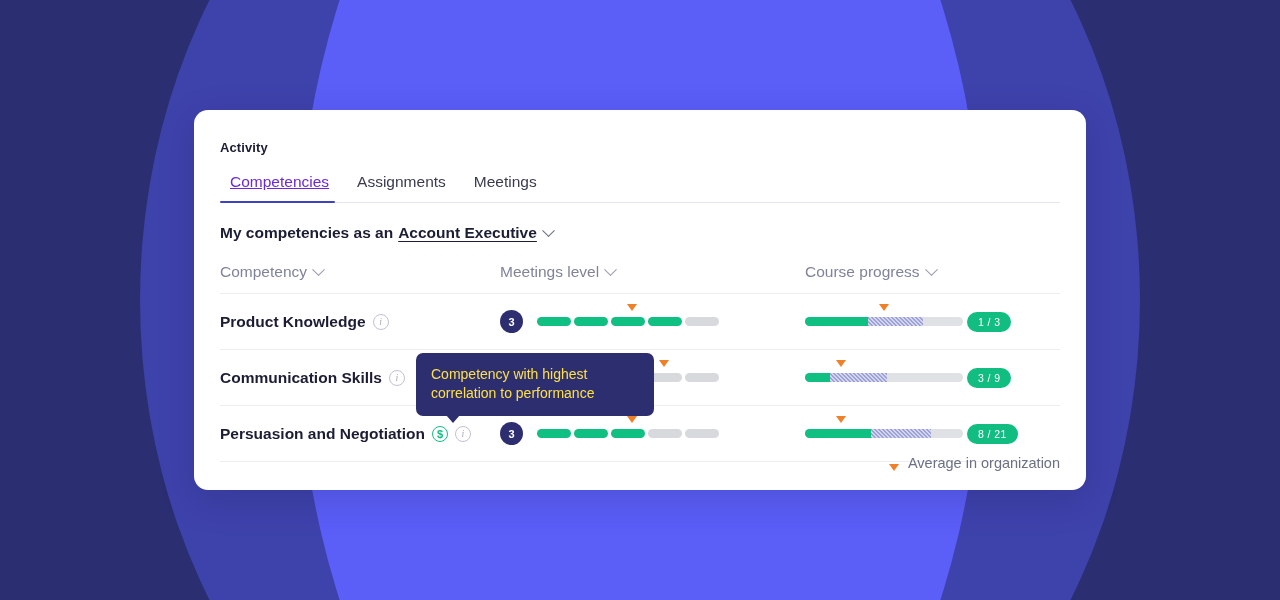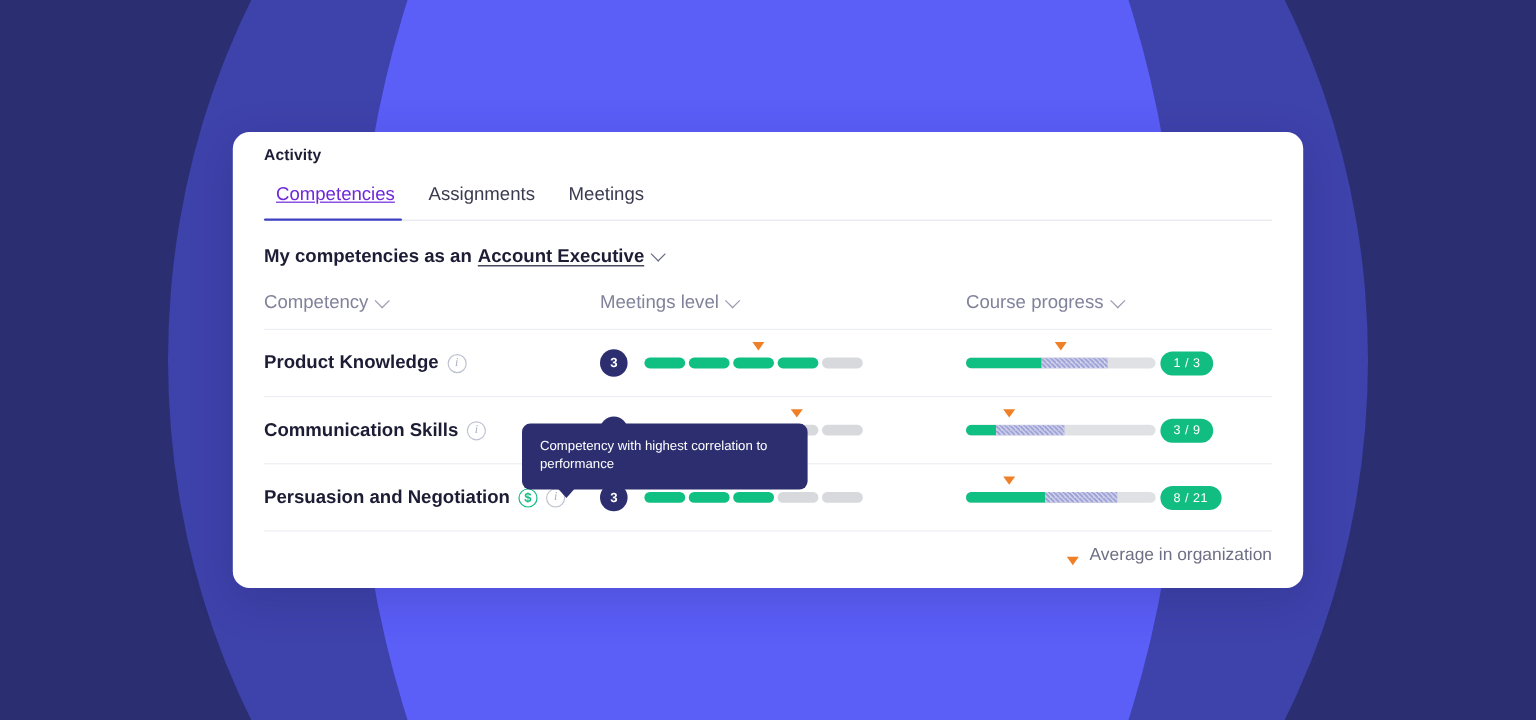--- a/index.html
+++ b/index.html
@@ -44,21 +44,21 @@
   
   .card {
     position: absolute;
     left: 194px;
     top: 110px;
     width: 892px;
     height: 380px;
     background: #ffffff;
     border-radius: 14px;
     box-shadow: 0 10px 36px rgba(20, 22, 70, 0.18);
-    padding: 11px 26px 0 26px;
+    padding: 30px 26px 0 26px;
   }
 
   .activity-label {
     font-size: 13px;
     font-weight: bold;
     color: #1c1d35;
     letter-spacing: 0.1px;
   }
 
   
@@ -281,27 +281,26 @@
     white-space: nowrap;
   }
 
   
   .tooltip {
     position: absolute;
     left: 416px;
     top: 353px;
     width: 238px;
     background: #2d2e6f;
-    color: #ffffff;
+    color: #fde047;
     border-radius: 7px;
     padding: 12px 15px 13px 15px;
-    font-size: 11px;
+    font-size: 14px;
     line-height: 1.35;
     z-index: 40;
-    margin-left: 19px;
   }
   .tooltip::after {
     content: "";
     position: absolute;
     left: 30px;
     bottom: -7px;
     width: 0;
     height: 0;
     border-left: 7px solid transparent;
     border-right: 7px solid transparent;

